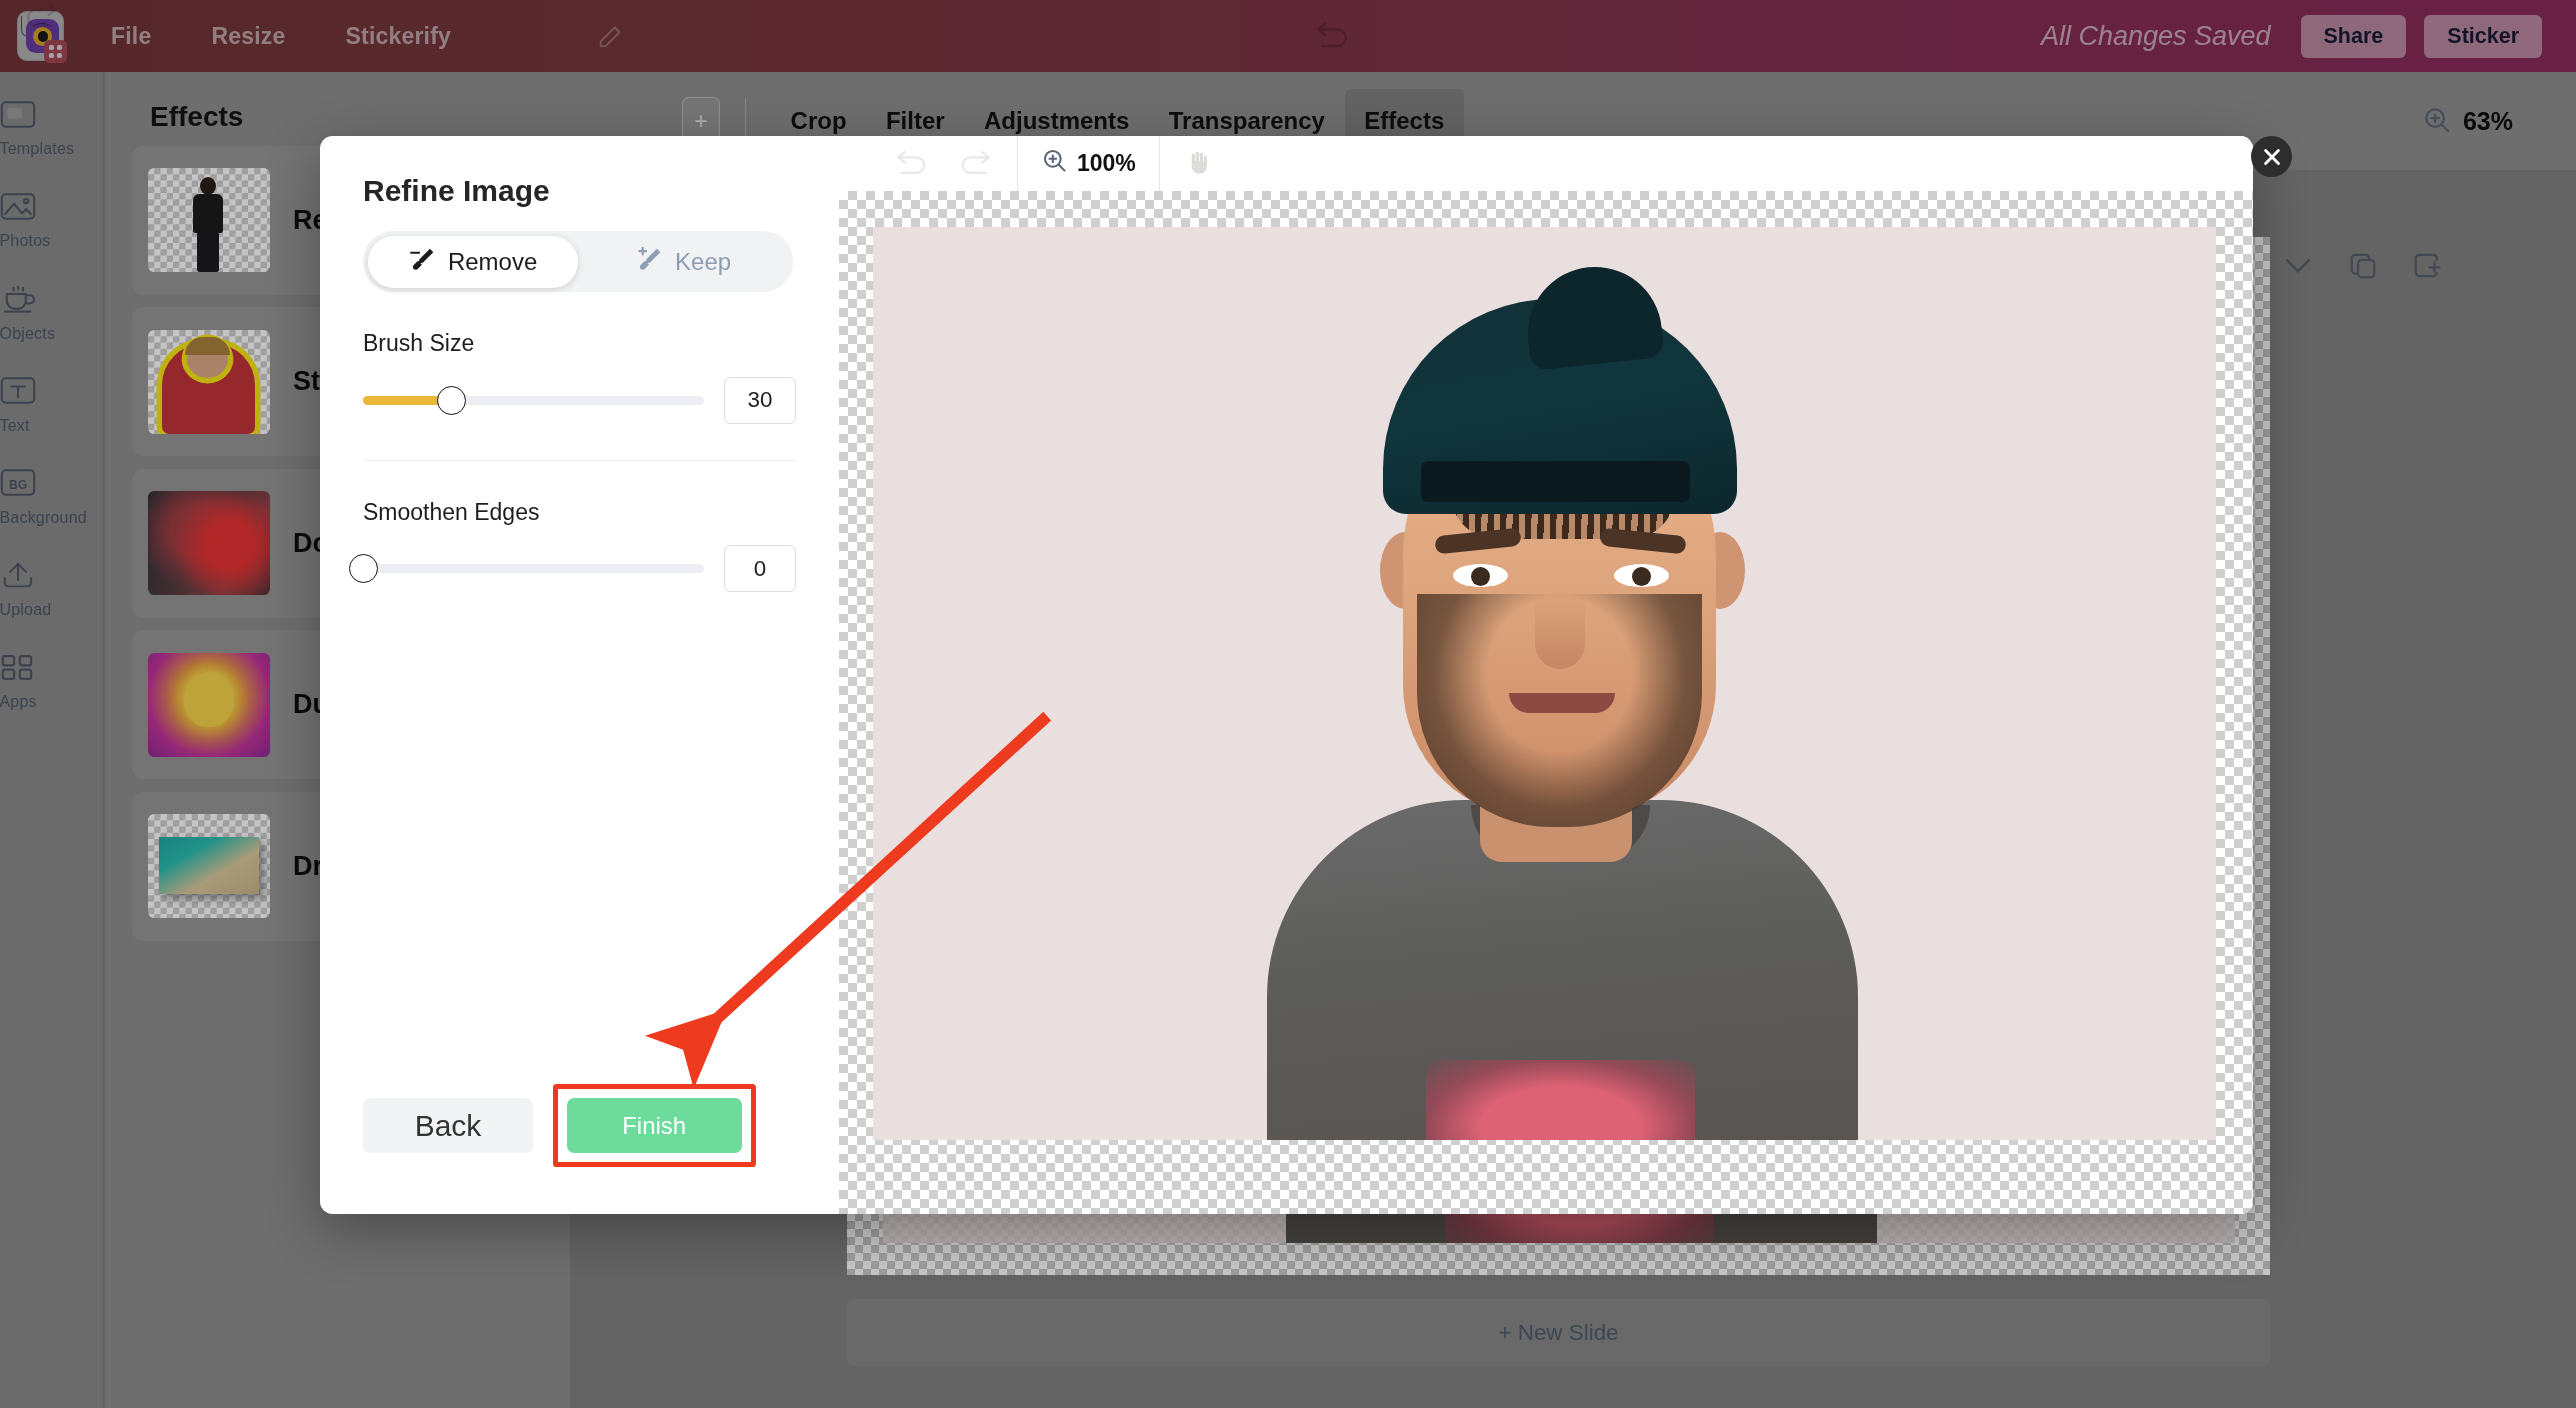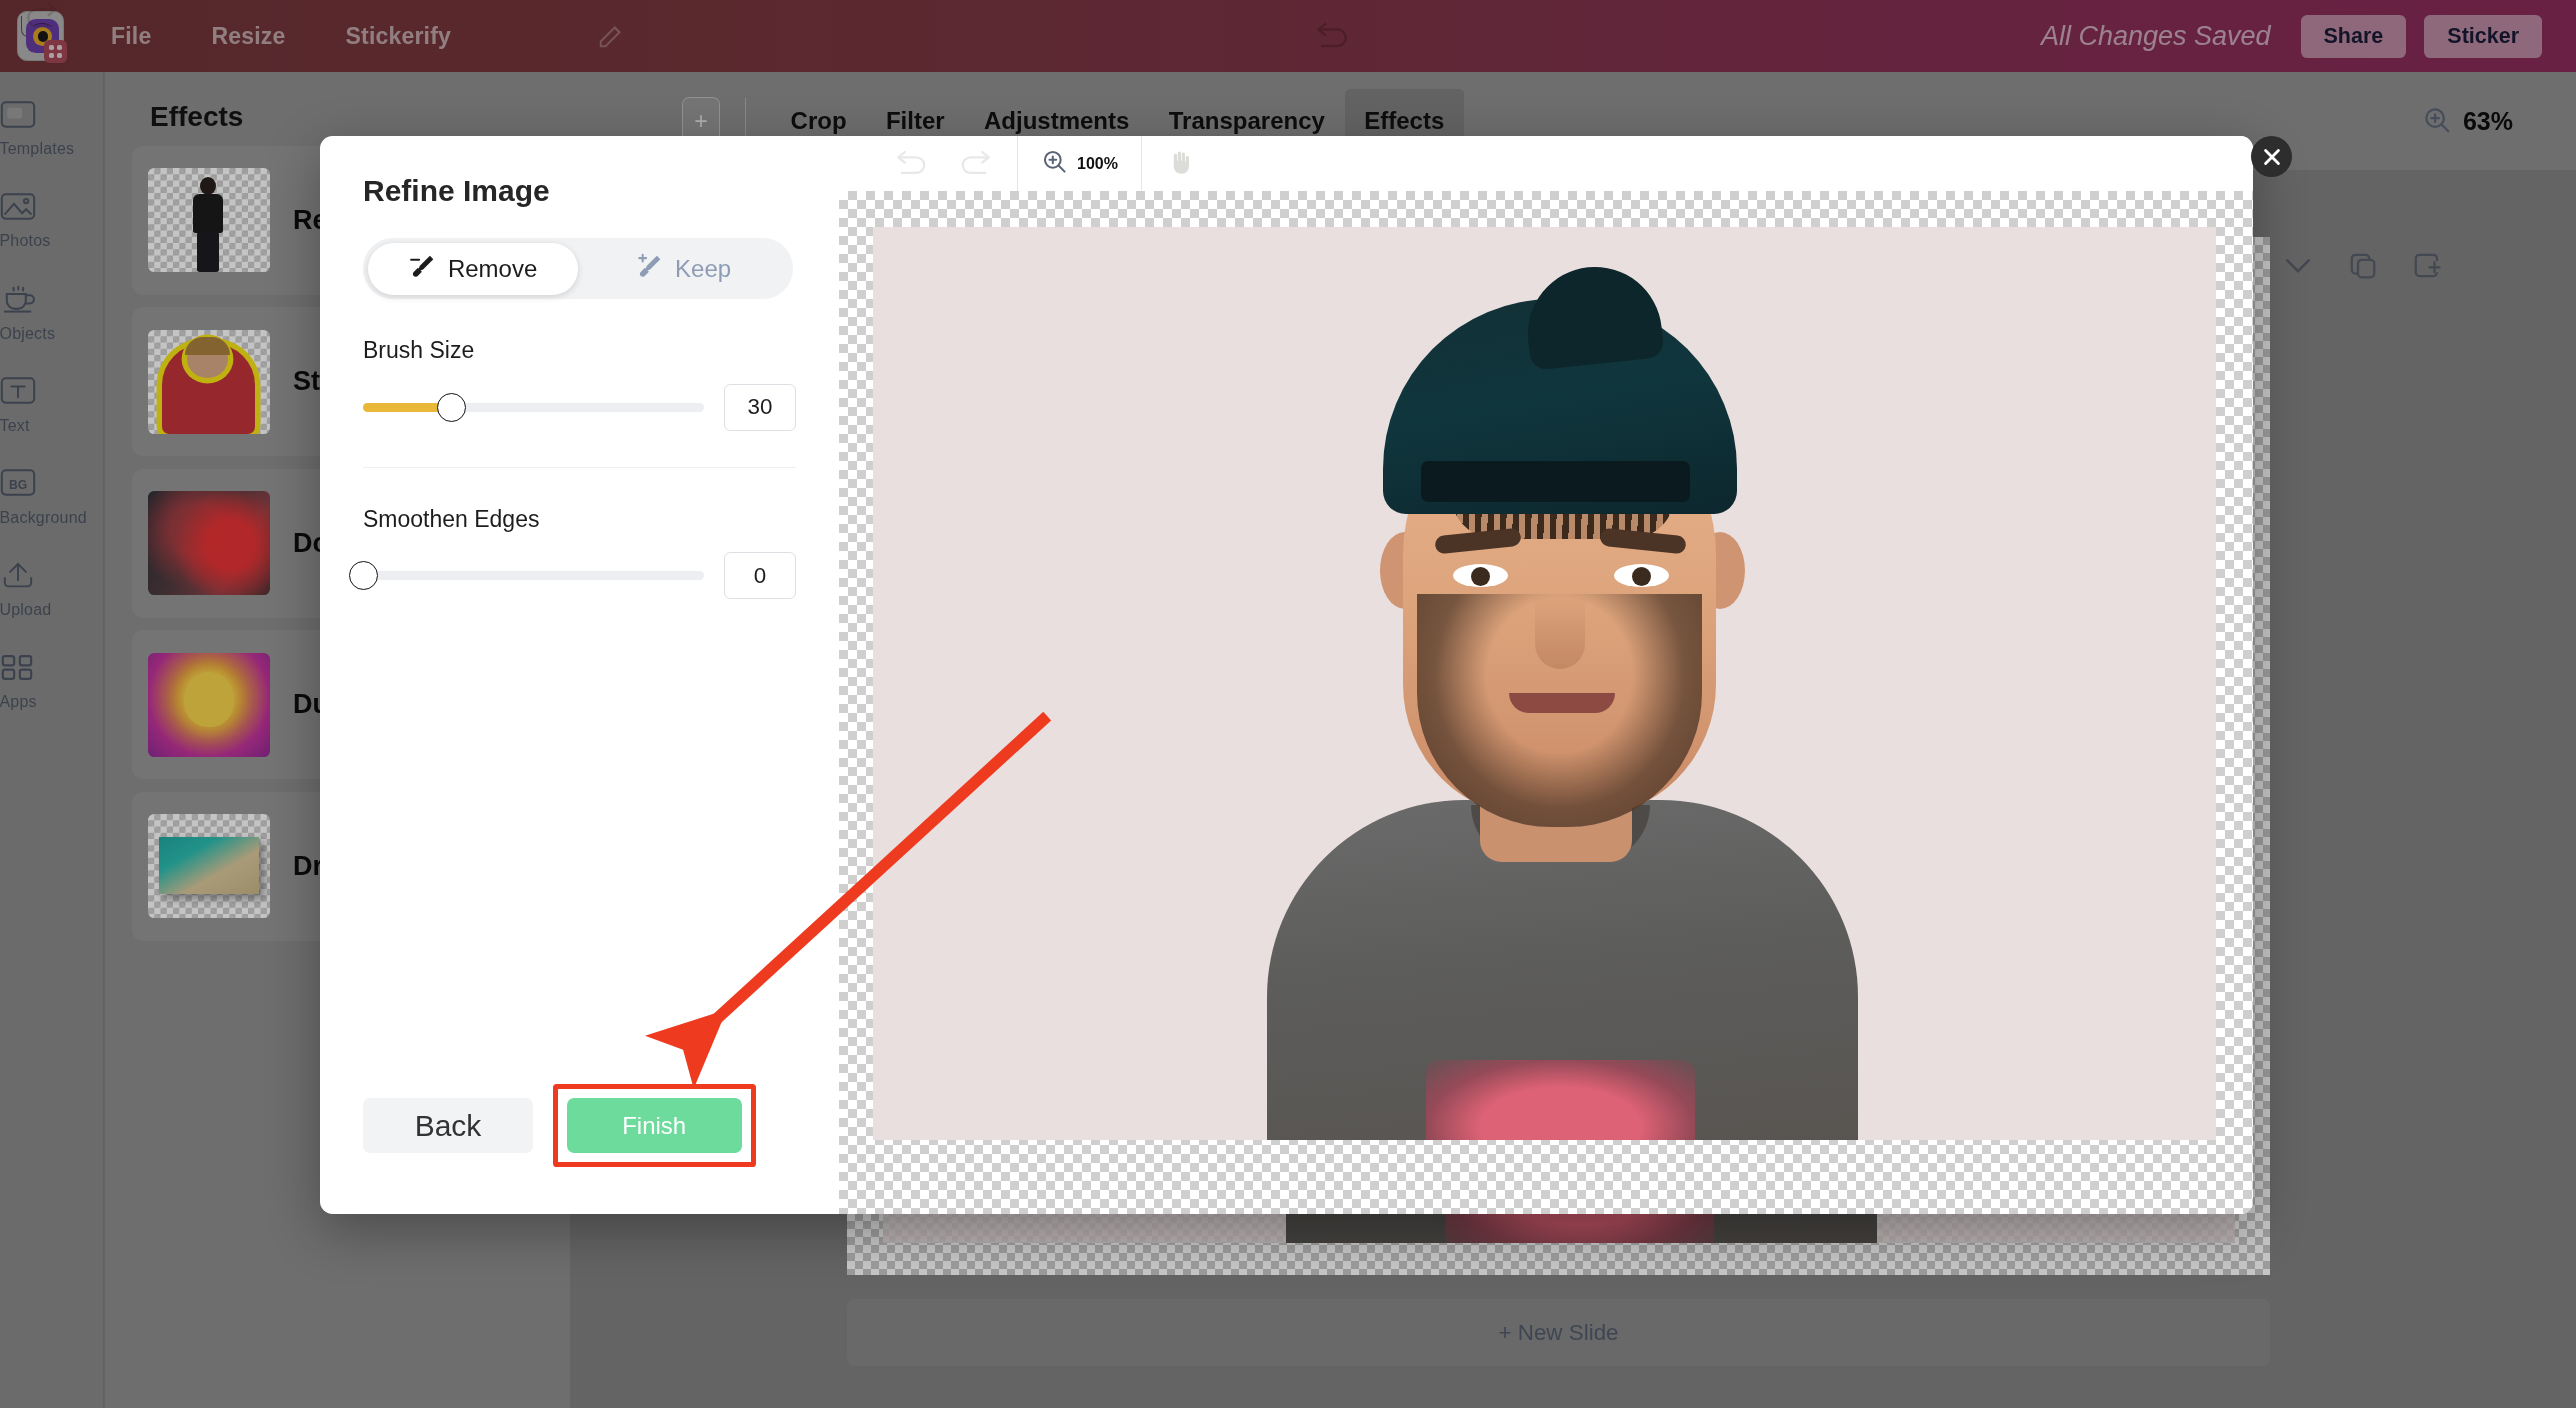--- a/index.html
+++ b/index.html
@@ -250,21 +250,21 @@
   
   .dim { position: absolute; inset: 0; background: rgba(0,0,0,0.22); }
   .modal {
     position: absolute; left: 320px; top: 136px; width: 1933px; height: 1078px;
     background: #fff; border-radius: 12.5px; overflow: hidden; display: flex;
     box-shadow: 0 16px 54px rgba(0,0,0,.32);
   }
   .modal-left { width: 519px; padding: 38px 43px 0 43px; position: relative; }
   .modal-title { font-size: 30px; font-weight: 700; color: #262626; }
   .seg {
-    margin-top: 30px; width: 430px; height: 61px; border-radius: 30px;
+    margin-top: 23px; width: 430px; height: 61px; border-radius: 30px;
     background: #f1f2f4; display: flex; align-items: flex-start; padding: 4.5px;
   }
   .seg .opt {
     flex: 1; height: 52px; border-radius: 26px; display: flex;
     align-items: center; justify-content: center; gap: 10.7px;
     font-size: 24px; color: #8e9cb4; cursor: pointer;
   }
   .seg .opt.active { background: #fff; color: #1c1c1c; box-shadow: 0 1.8px 7.2px rgba(0,0,0,.14); }
 
   .ctrl { margin-top: 38px; }
@@ -298,21 +298,21 @@
 
   .modal-right { flex: 1; position: relative; background: #fff; }
   .mini-toolbar {
     position: absolute; top: 0; left: 0; right: 0; height: 55px;
     display: flex; align-items: center; padding-left: 54px; gap: 23px;
   }
   .mini-toolbar .ib { opacity: .22; }
   .zoombox {
     display: flex; align-items: center; gap: 9px; height: 55px; padding: 0 23px;
     border-left: 0.9px solid #e6e6e6; border-right: 0.9px solid #e6e6e6;
-    font-size: 16px; font-weight: 600; color: #111;
+    font-size: 23px; font-weight: 600; color: #111;
   }
   .preview-area { position: absolute; top: 55px; left: 0; right: 0; bottom: 0; overflow: hidden; }
   .preview-checker {
     position: absolute; left: 0; top: 0; width: 100%; height: 100%;
     background-image:
       linear-gradient(45deg, #cfcfcf 25%, transparent 25%, transparent 75%, #cfcfcf 75%),
       linear-gradient(45deg, #cfcfcf 25%, #ffffff 25%, #ffffff 75%, #cfcfcf 75%);
     background-size: 18px 18px; background-position: 0 0, 9px 9px;
   }
   .preview-img {

